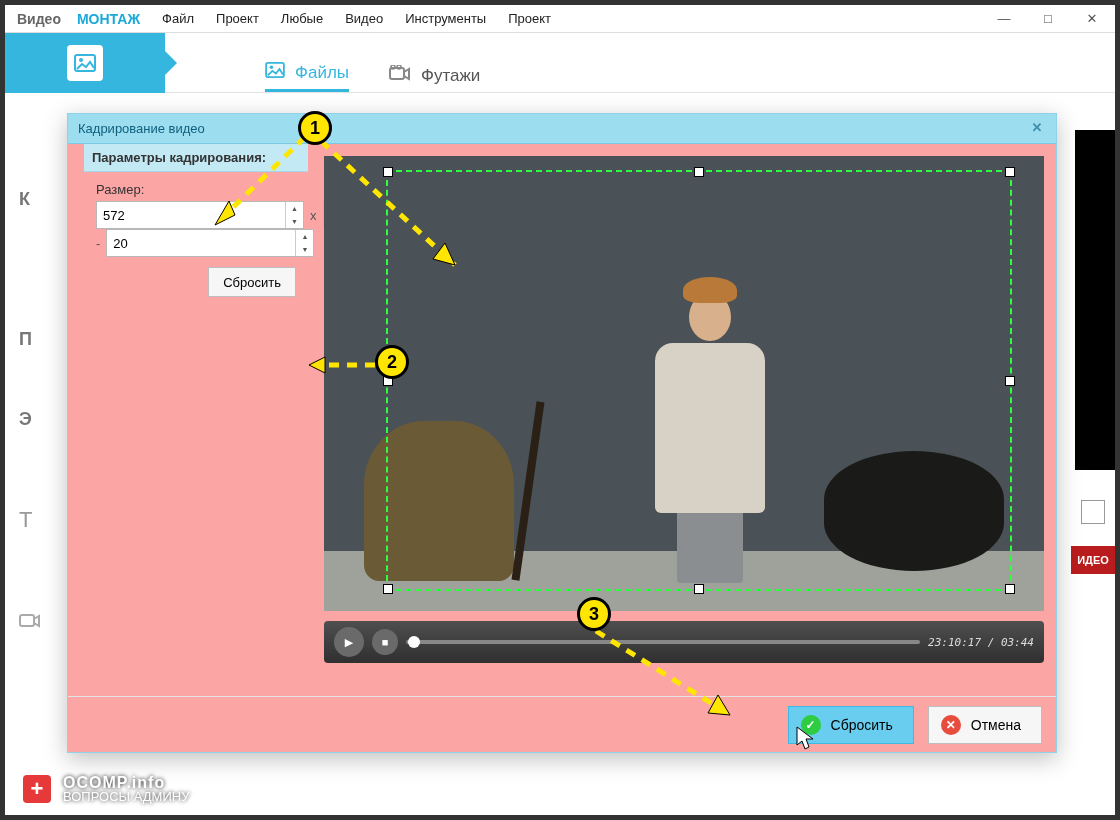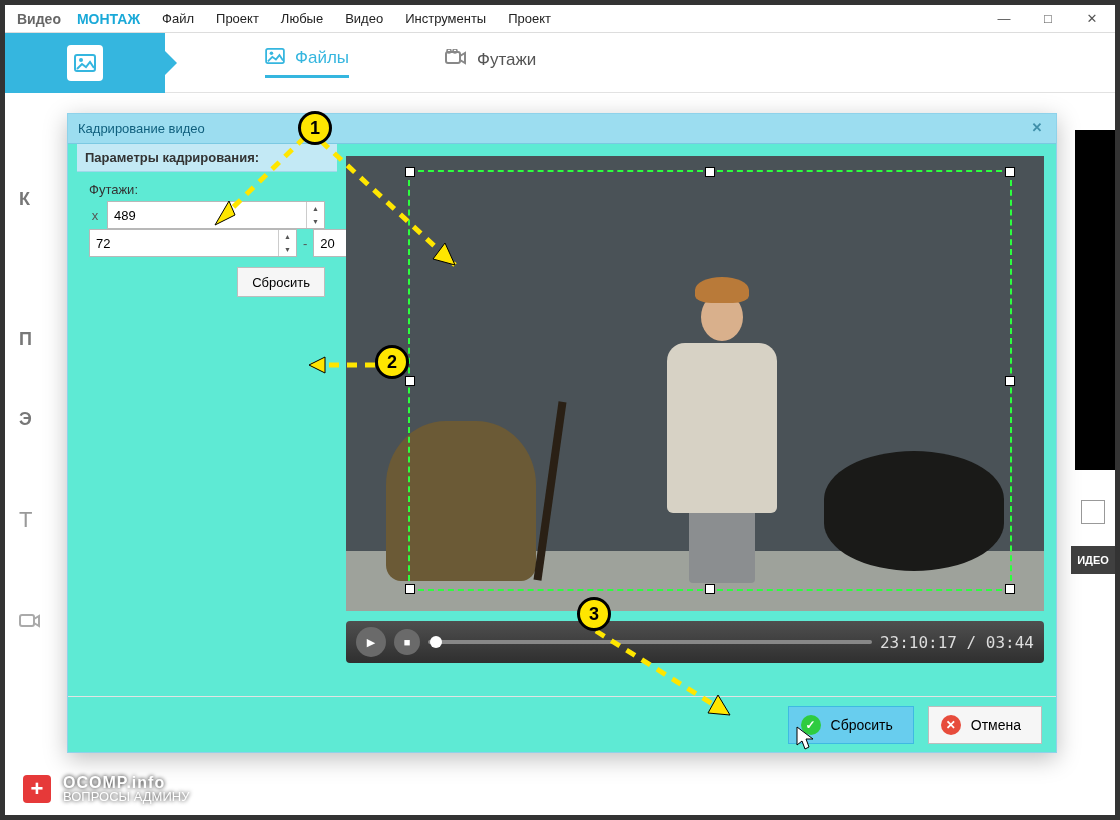--- a/index.html
+++ b/index.html
@@ -8,38 +8,38 @@
   .menubar { height: 28px; background: #fff; border-bottom: 1px solid #ddd; display: flex; align-items: center; padding: 0 12px; gap: 22px; font-size: 13px; color: #222; }
   .menubar .brand { font-weight: bold; font-size: 14px; }
   .menubar .brand .b1 { color: #666; } .menubar .brand .b2 { color: #1aa9d8; margin-left: 16px; }
   .menubar .spacer { flex: 1; }
   .winbtn { width: 22px; text-align: center; color: #555; cursor: default; }
 
   .topstrip { height: 60px; border-bottom: 1px solid #e2e2e2; display: flex; }
   .blue-tab { width: 160px; height: 60px; background: #35b6df; display: flex; align-items: center; justify-content: center; position: relative; }
   .blue-tab::after { content:''; position:absolute; right:-12px; top:50%; transform:translateY(-50%); border-left:12px solid #35b6df; border-top:12px solid transparent; border-bottom:12px solid transparent; }
   .blue-tab .sq { width:36px; height:36px; background:#fff; border-radius:4px; display:flex; align-items:center; justify-content:center; color:#35b6df; }
-  .tab-area { flex: 1; display: flex; align-items: center; gap: 96px; padding-left: 100px; }
+  .tab-area { flex: 1; display: flex; align-items: flex-end; gap: 40px; padding-left: 100px; }
   .tab-item { display: flex; align-items: center; gap: 10px; font-size: 17px; color: #555; padding-bottom: 6px; cursor:pointer; }
   .tab-item.active { color: #35b6df; border-bottom: 3px solid #35b6df; }
 
   .sidebar { position:absolute; left:0; top:95px; width:60px; }
   .sidebar .srow { height:80px; border-bottom:1px solid transparent; display:flex; align-items:center; justify-content:flex-start; padding-left:14px; color:#777; font-size:18px; font-weight:bold; }
 
   .right-strip { position:absolute; right:0; top:95px; width:44px; bottom:0; }
   .right-strip .black { position:absolute; top:30px; right:0; width:40px; height:340px; background:#000; }
   .right-strip .fs { position:absolute; top:400px; right:10px; width:24px; height:24px; border:1px solid #999; }
-  .right-strip .green { position:absolute; top:446px; right:0; width:44px; height:28px; background:#404040; color:#fff; font-size:11px; font-weight:bold; display:flex; align-items:center; justify-content:center; }
-
-  .dialog { position:absolute; left:62px; top:108px; width:990px; height:640px; background:#5eead4; border:1px solid #8fd2ea; box-shadow:0 6px 22px rgba(0,0,0,.25); }
+  .right-strip .green { position:absolute; top:446px; right:0; width:44px; height:28px; background:#b91c1c; color:#fff; font-size:11px; font-weight:bold; display:flex; align-items:center; justify-content:center; }
+
+  .dialog { position:absolute; left:62px; top:108px; width:990px; height:640px; background:#fca5a5; border:1px solid #8fd2ea; box-shadow:0 6px 22px rgba(0,0,0,.25); }
   .dlg-title { height:30px; background:#9cddf0; color:#0f5f7d; font-size:13px; display:flex; align-items:center; padding:0 10px; border-bottom:1px solid #7bc9e2; }
   .dlg-title .x { margin-left:auto; width:18px; height:18px; color:#3f8fa9; text-align:center; font-weight:bold; cursor:pointer; }
 
   .dlg-body { position:absolute; top:30px; left:0; right:0; bottom:56px; display:flex; }
-  .panel { width:278px; padding:10px 21px; font-size:13px; color:#333; }
+  .panel { width:256px; padding:10px 28px; font-size:13px; color:#333; }
   .panel-header { background:#c3e9f5; font-weight:bold; padding:6px 8px; margin:-10px -12px 10px -12px; border-bottom:1px solid #a0d8ea; }
   .lbl { margin:8px 0 4px; }
   .row { display:flex; align-items:center; gap:6px; }
   .spin { flex:1; display:flex; border:1px solid #b8b8b8; height:28px; background:#fff; }
   .spin input { flex:1; border:none; padding:0 6px; font-size:13px; outline:none; }
   .spin .arrows { width:18px; display:flex; flex-direction:column; border-left:1px solid #ccc; }
   .spin .arrows div { flex:1; font-size:7px; display:flex; align-items:center; justify-content:center; color:#555; cursor:pointer; }
   .sep { width:12px; text-align:center; color:#555; }
   .select { border:1px solid #b8b8b8; height:28px; display:flex; align-items:center; padding:0 8px; background:#fff; position:relative; }
   .select .tri { position:absolute; right:6px; color:#777; font-size:10px; }
@@ -64,21 +64,21 @@
   .handle { position:absolute; width:10px; height:10px; background:#fff; border:1px solid #000; }
   .h-tl{top:-5px;left:-5px}.h-tr{top:-5px;right:-5px}.h-bl{bottom:-5px;left:-5px}.h-br{bottom:-5px;right:-5px}
   .h-tm{top:-5px;left:calc(50% - 5px)}.h-bm{bottom:-5px;left:calc(50% - 5px)}
   .h-ml{left:-5px;top:calc(50% - 5px)}.h-mr{right:-5px;top:calc(50% - 5px)}
 
   .player { height:42px; margin-top:10px; background:linear-gradient(#4f4f4f,#2f2f2f); border-radius:4px; display:flex; align-items:center; padding:0 10px; gap:8px; color:#ddd; font-size:12px; }
   .pbtn { width:26px; height:26px; background:#6a6a6a; border-radius:50%; display:flex; align-items:center; justify-content:center; color:#fff; font-size:11px; cursor:pointer; }
   .pbtn.big{width:30px;height:30px}
   .slider { flex:1; height:4px; background:#888; border-radius:2px; position:relative; }
   .slider .dot { position:absolute; left:2px; top:-4px; width:12px; height:12px; background:#fff; border-radius:50%; }
-  .time { font-family:monospace; font-size:16px; color:#ddd; }
+  .time { font-family:monospace; font-size:11px; color:#ddd;font-style:italic; }
 
   .dlg-footer { position:absolute; left:0; right:0; bottom:0; height:56px; display:flex; align-items:center; justify-content:flex-end; gap:14px; padding:0 14px; border-top:1px solid #e3e3e3; }
   .fbtn { height:38px; padding:0 20px 0 12px; border:1px solid #bdbdbd; display:flex; align-items:center; gap:10px; font-size:14px; background:#f6f6f6; cursor:pointer; }
   .fbtn.save { background:#68cdee; border-color:#3fb9e2; }
   .ico-ok { width:20px; height:20px; background:#2ecc40; border-radius:50%; display:flex; align-items:center; justify-content:center; color:#fff; font-size:12px; font-weight:bold; }
   .ico-x { width:20px; height:20px; background:#e74c3c; border-radius:50%; display:flex; align-items:center; justify-content:center; color:#fff; font-size:12px; font-weight:bold; }
 
   
   .step { position:absolute; width:34px; height:34px; background:#ffe600; border:3px solid #000; border-radius:50%; display:flex; align-items:center; justify-content:center; font-weight:bold; font-size:18px; z-index:50; }
   .arrow { position:absolute; z-index:40; pointer-events:none; }
@@ -168,40 +168,40 @@
 <div class="dialog">
   <div class="dlg-title">
     <span>Кадрирование видео</span>
     <span class="x">✕</span>
   </div>
 
   <div class="dlg-body">
     <div class="panel">
       <div class="panel-header">Параметры кадрирования:</div>
 
-      <div class="lbl">Футажи:</div>
+      <div class="lbl">Размер:</div>
       <div class="row">
+        <div class="spin">
+          <input value="572" style="">
+          <div class="arrows">
+              <div>▲</div>
+              <div>▼</div>
+            </div>
+        </div>
         <span class="sep">x</span>
         <div class="spin">
           <input value="489" style="">
           <div class="arrows">
               <div>▲</div>
               <div>▼</div>
             </div>
         </div>
       </div>
 
       <div class="row">
-        <div class="spin">
-          <input value="72" style="">
-          <div class="arrows">
-              <div>▲</div>
-              <div>▼</div>
-            </div>
-        </div>
         <span class="sep">-</span>
         <div class="spin">
           <input value="20" style="">
           <div class="arrows">
               <div>▲</div>
               <div>▼</div>
             </div>
         </div>
       </div>
 

